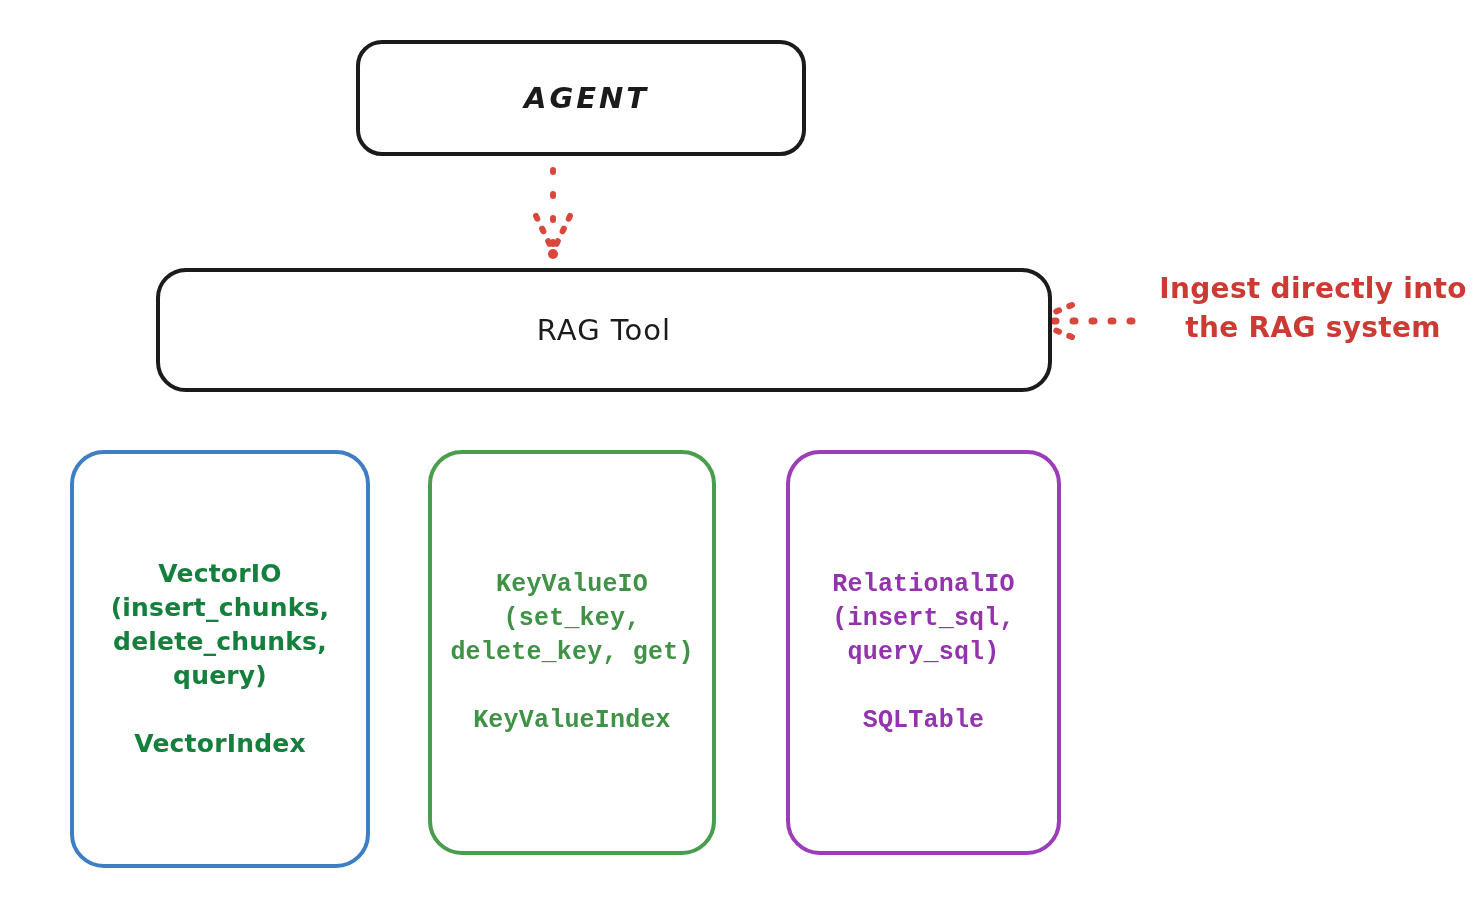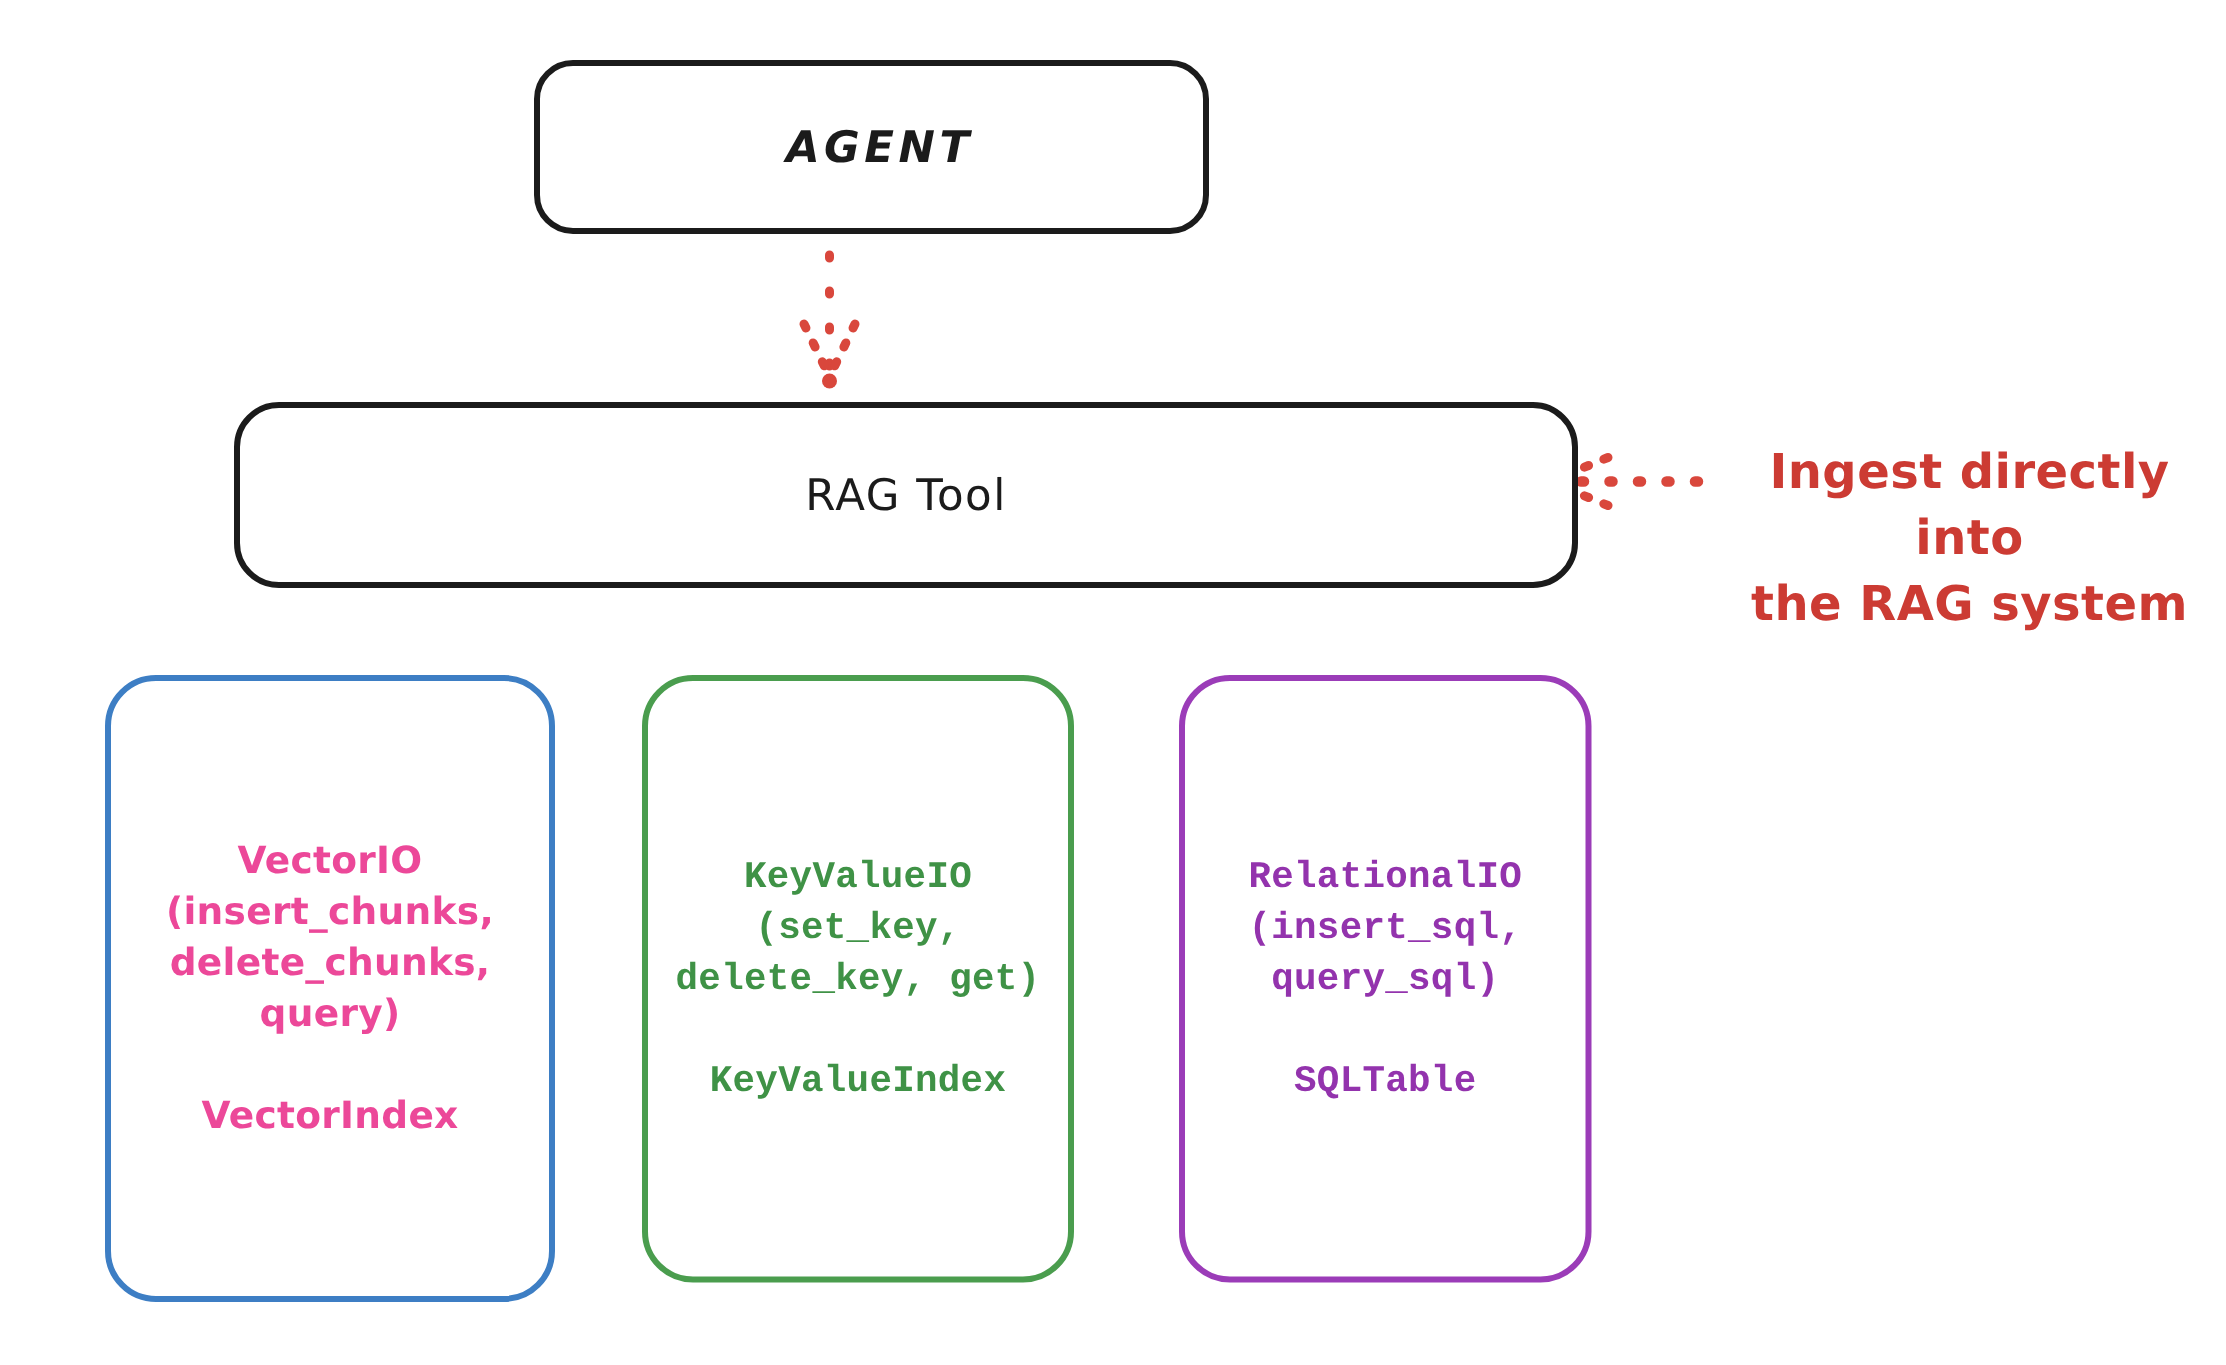--- a/index.html
+++ b/index.html
@@ -90,21 +90,21 @@
     padding: 0 10px;
   }
 
   #node-vector {
     left: 70px;
     top: 450px;
     width: 300px;
     height: 418px;
     border-color: #3d7ec4;
   }
-  #node-vector .label { color: #ec4899; }
+  #node-vector .label { color: #15803d; }
 
   #node-keyvalue {
     left: 428px;
     top: 450px;
     width: 288px;
     height: 405px;
     border-color: #4a9d4e;
   }
   #node-keyvalue .label { color: #3f9246; font-family: Liberation Mono, monospace; }
 
@@ -115,24 +115,24 @@
     height: 405px;
     border-color: #9b3cb8;
     font-family: Liberation Mono, monospace;
   }
   #node-relational .label { color: #9333ad; }
 
   
   #annotation-ingest {
     position: absolute;
     left: 1148px;
-    top: 292px;
+    top: 270px;
     width: 330px;
     color: #cc3b33;
-    font-size: 32px;
+    font-size: 28px;
     font-weight: 600;
     line-height: 1.38;
     letter-spacing: 0.3px;
     text-align: center;
     white-space: pre-line;
     z-index: 3;
   }
 </style>
 </head>
 <body>

